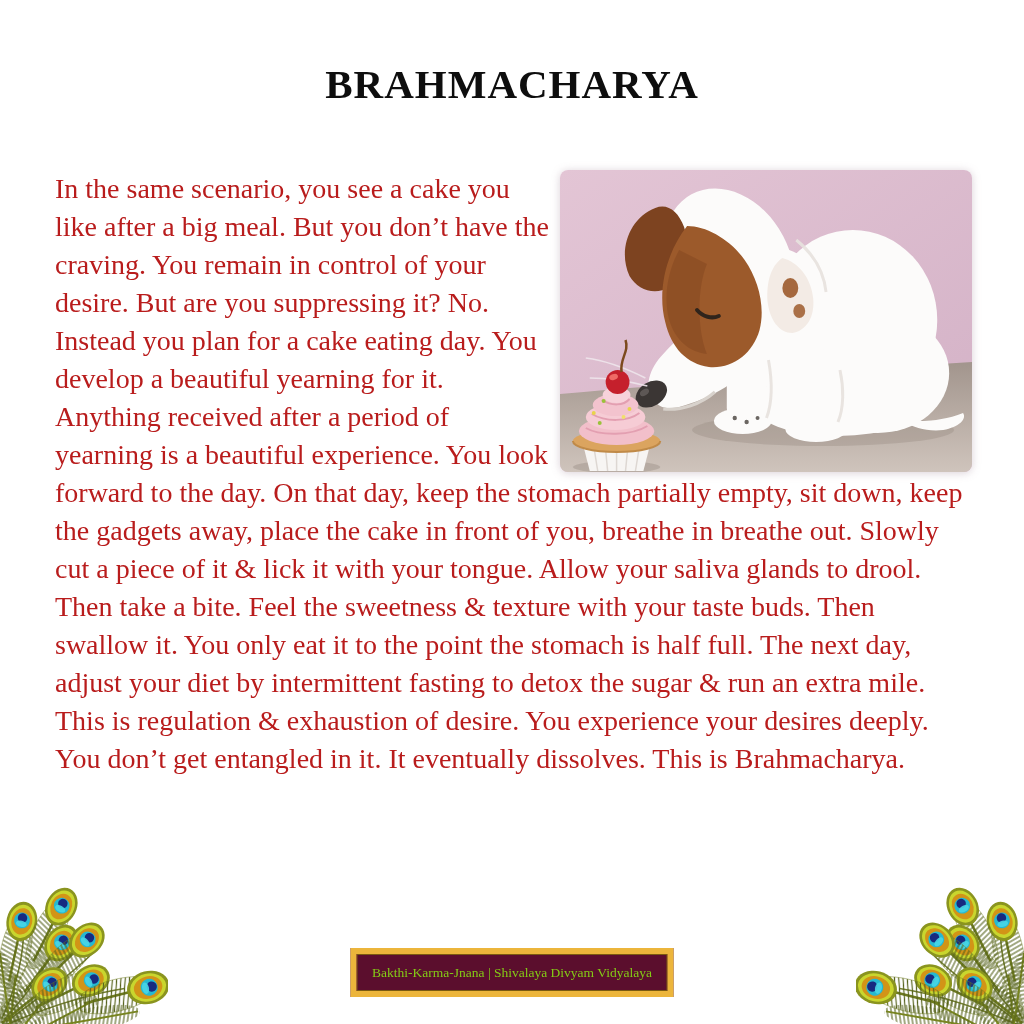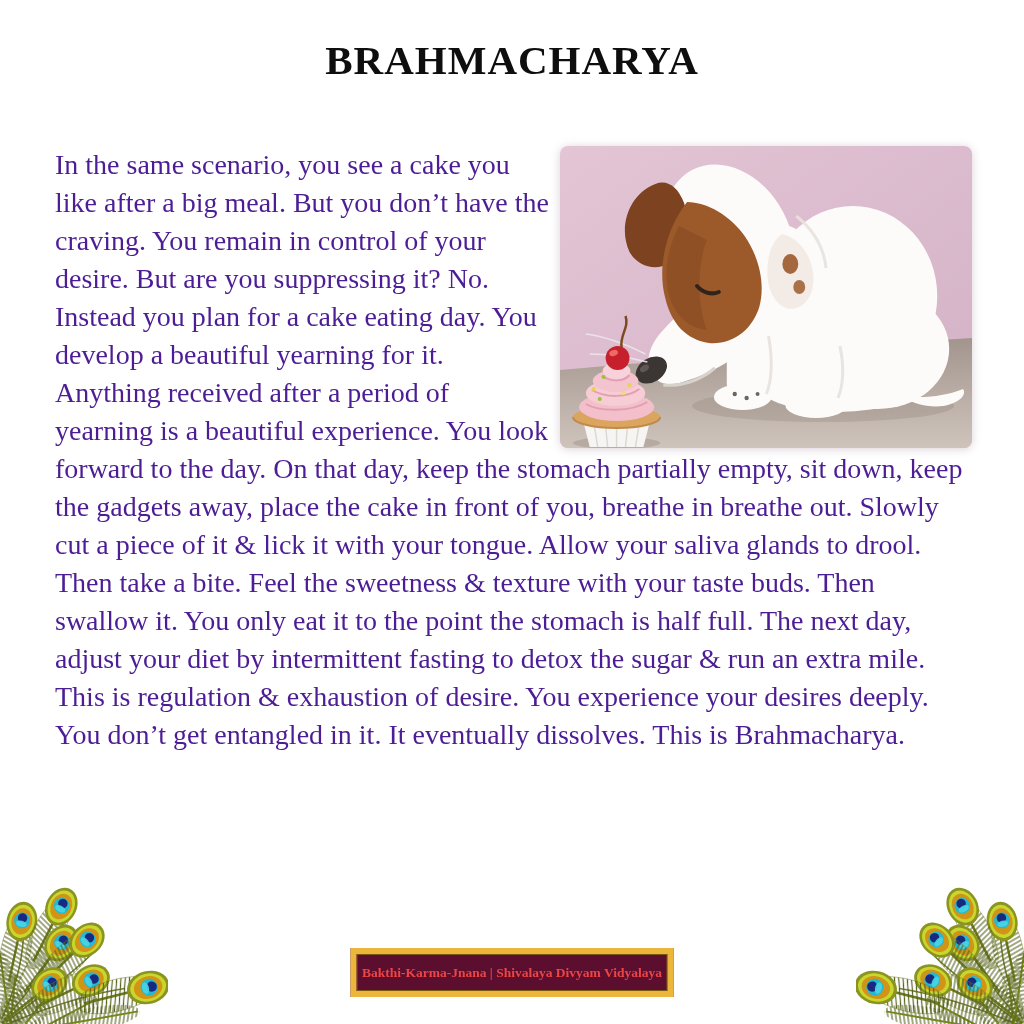--- a/index.html
+++ b/index.html
@@ -2,41 +2,41 @@
 <html><head>
 <meta charset="utf-8">
 <style>
   html,body{margin:0;padding:0;}
   body{
     width:1024px;height:1024px;position:relative;overflow:hidden;
     background:#ffffff;
     font-family:"Liberation Serif","DejaVu Serif",serif;
   }
   .title{
-    margin:0;padding-top:36px;text-align:center;
+    margin:0;padding-top:60px;text-align:center;
     font-size:41px;font-weight:bold;letter-spacing:1px;color:#0e0e0e;
   }
   .body-wrap{margin:62px 52px 0 55px;}
   .photo-float{
     float:right;width:412px;height:302px;margin:0 0 0 10px;
     border-radius:8px;overflow:hidden;
     box-shadow:0 1px 8px rgba(150,120,140,.35);
   }
   .photo-float svg{display:block;width:100%;height:100%;}
   .body-text{
-    margin:0;font-size:28px;line-height:38px;color:#4c1d95;text-align:left;
+    margin:0;font-size:28px;line-height:38px;color:#b91c1c;text-align:left;
   }
   .banner{
     position:absolute;left:50%;bottom:27px;transform:translateX(-50%);
     background:#5b0e2d;border:6px solid #ecb53b;
     width:303px;text-align:center;padding:8px 4px 10px 4px;
     box-shadow:0 0 0 1px #7a5a10 inset;
   }
   .brand{font-size:30px;font-weight:bold;color:#f2a413;line-height:1.12;}
-  .tagline{font-size:13.5px;font-weight:bold;color:#ef4444;margin-top:3px;white-space:nowrap;}
+  .tagline{font-size:13.5px;font-weight:normal;color:#84cc16;margin-top:3px;white-space:nowrap;}
   .corner{position:absolute;bottom:0;width:168px;height:150px;}
   .corner.left{left:0;}
   .corner.right{right:0;}
   .corner svg{display:block;width:100%;height:100%;}
 </style>
 </head>
 <body>
 
 <h1 class="title">BRAHMACHARYA</h1>
 

